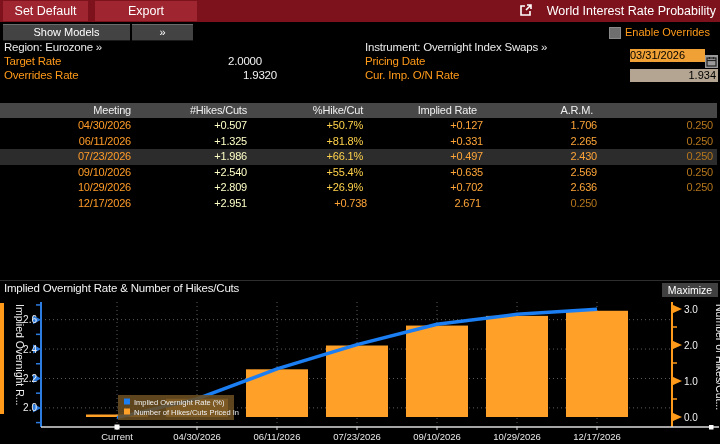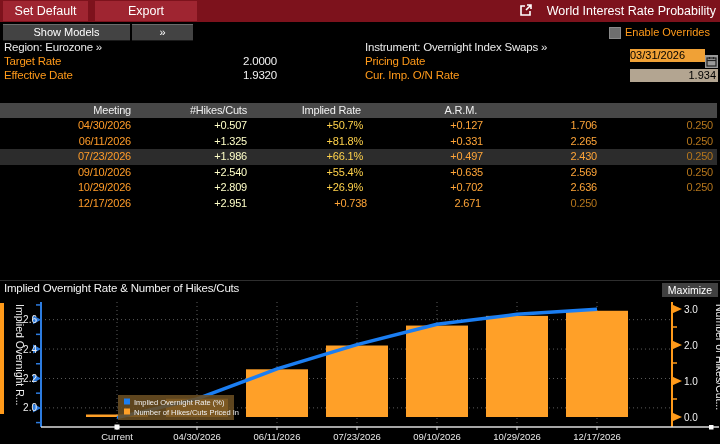--- a/index.html
+++ b/index.html
@@ -63,41 +63,42 @@
 
 <div class="gray-btn" style="left:3px;top:24px;width:127px;">Show Models</div>
 <div class="gray-btn" style="left:132px;top:24px;width:61px;">»</div>
 <div class="checkbox"></div>
 <div class="ov-label">Enable Overrides</div>
 
 <div class="wlabel" style="left:4px;top:41px;">Region: Eurozone »</div>
 <div class="wlabel" style="left:365px;top:41px;">Instrument: Overnight Index Swaps »</div>
 
 <div class="olabel" style="left:4px;top:55px;">Target Rate</div>
-<div class="wval" style="left:200px;top:55px;width:77px;">2.0000</div>
+<div class="wval" style="left:185px;top:55px;width:77px;">2.0000</div>
 <div class="olabel" style="left:365px;top:55px;">Pricing Date</div>
 <div class="date-field">03/31/2026</div>
 <div class="cal-btn">
   <svg width="13" height="13" viewBox="0 0 13 13">
     <rect x="2" y="3" width="9" height="8" fill="none" stroke="#222" stroke-width="1.2"></rect>
     <line x1="2" y1="5.5" x2="11" y2="5.5" stroke="#222" stroke-width="1.2"></line>
     <line x1="4.5" y1="2" x2="4.5" y2="4" stroke="#222" stroke-width="1.2"></line>
     <line x1="8.5" y1="2" x2="8.5" y2="4" stroke="#222" stroke-width="1.2"></line>
   </svg>
 </div>
 
-<div class="olabel" style="left:4px;top:69px;">Effective Date</div>
+<div class="olabel" style="left:4px;top:69px;">Overrides Rate</div>
 <div class="wval" style="left:200px;top:69px;width:77px;">1.9320</div>
 <div class="olabel" style="left:365px;top:69px;">Cur. Imp. O/N Rate</div>
 <div class="gray-field">1.934</div>
 
 <div class="tbl" id="tbl">
     <div class="trow thead">
       <div class="cell c0">Meeting</div>
       <div class="cell c1">#Hikes/Cuts</div>
+      <div class="cell c2">%Hike/Cut</div>
       <div class="cell c4">Implied Rate</div>
       <div class="cell c5">A.R.M.</div>
     </div>
     <div class="trow">
       <div class="cell c0">04/30/2026</div>
       <div class="cell c1">+0.507</div>
       <div class="cell c2">+50.7%</div>
       <div class="cell c3">+0.127</div>
       <div class="cell c4">1.706</div>
       <div class="cell c5">0.250</div>

